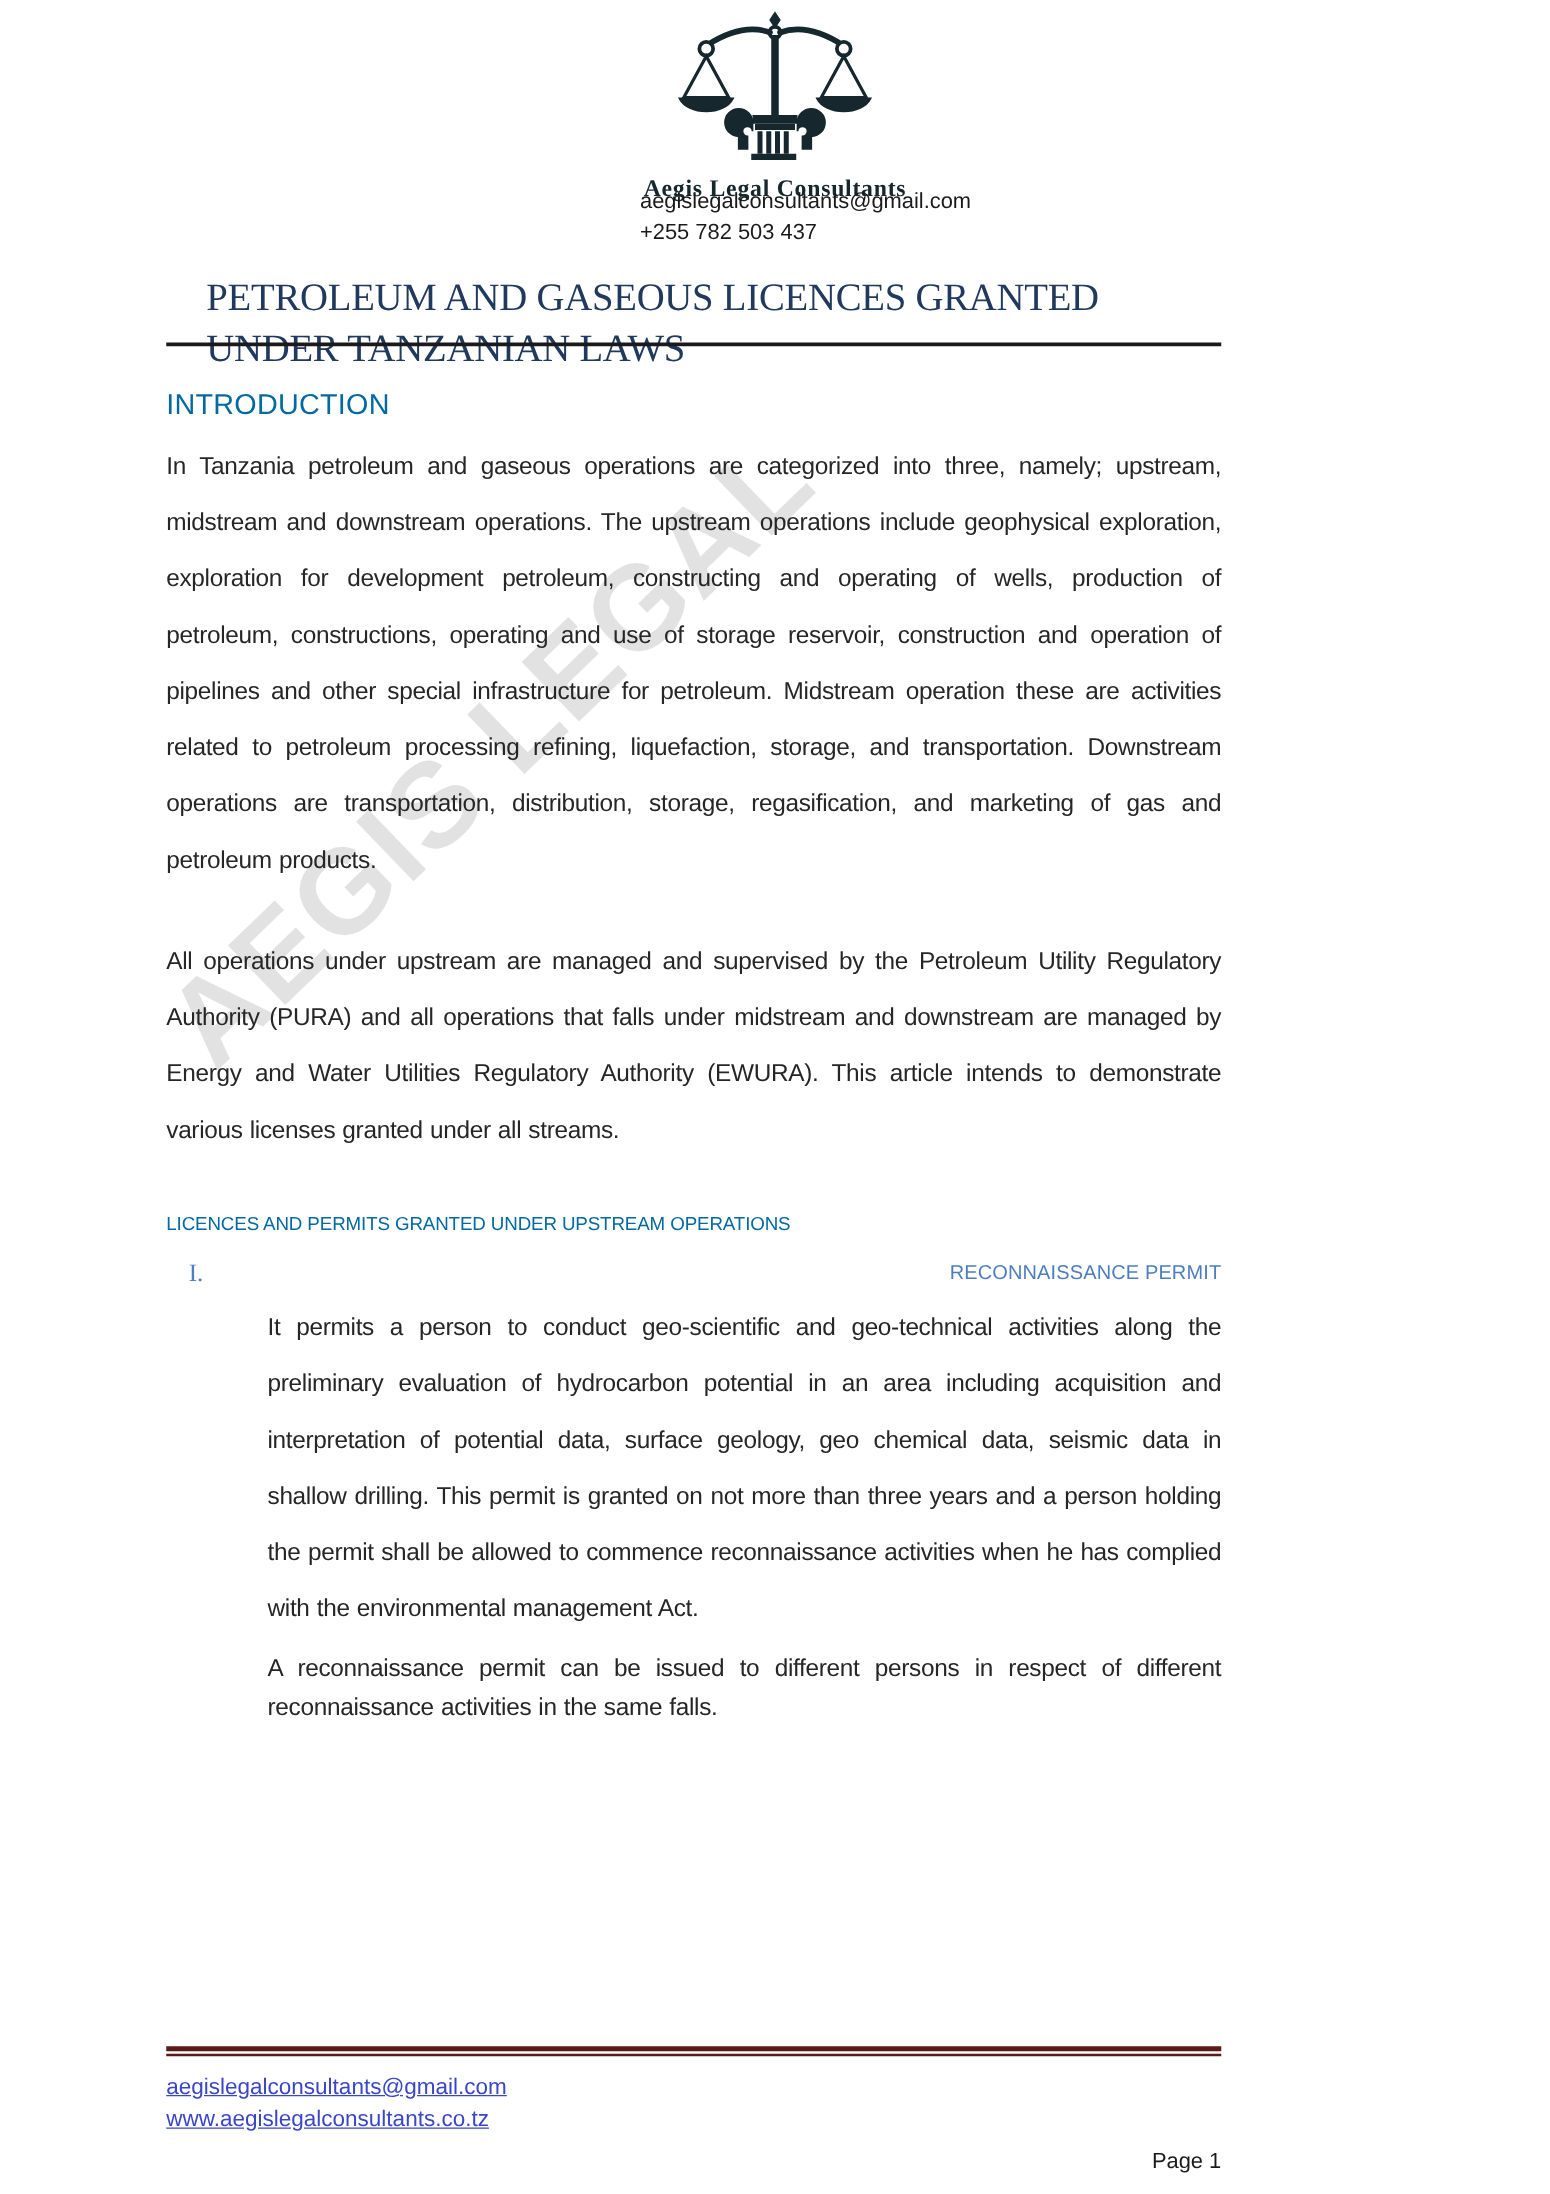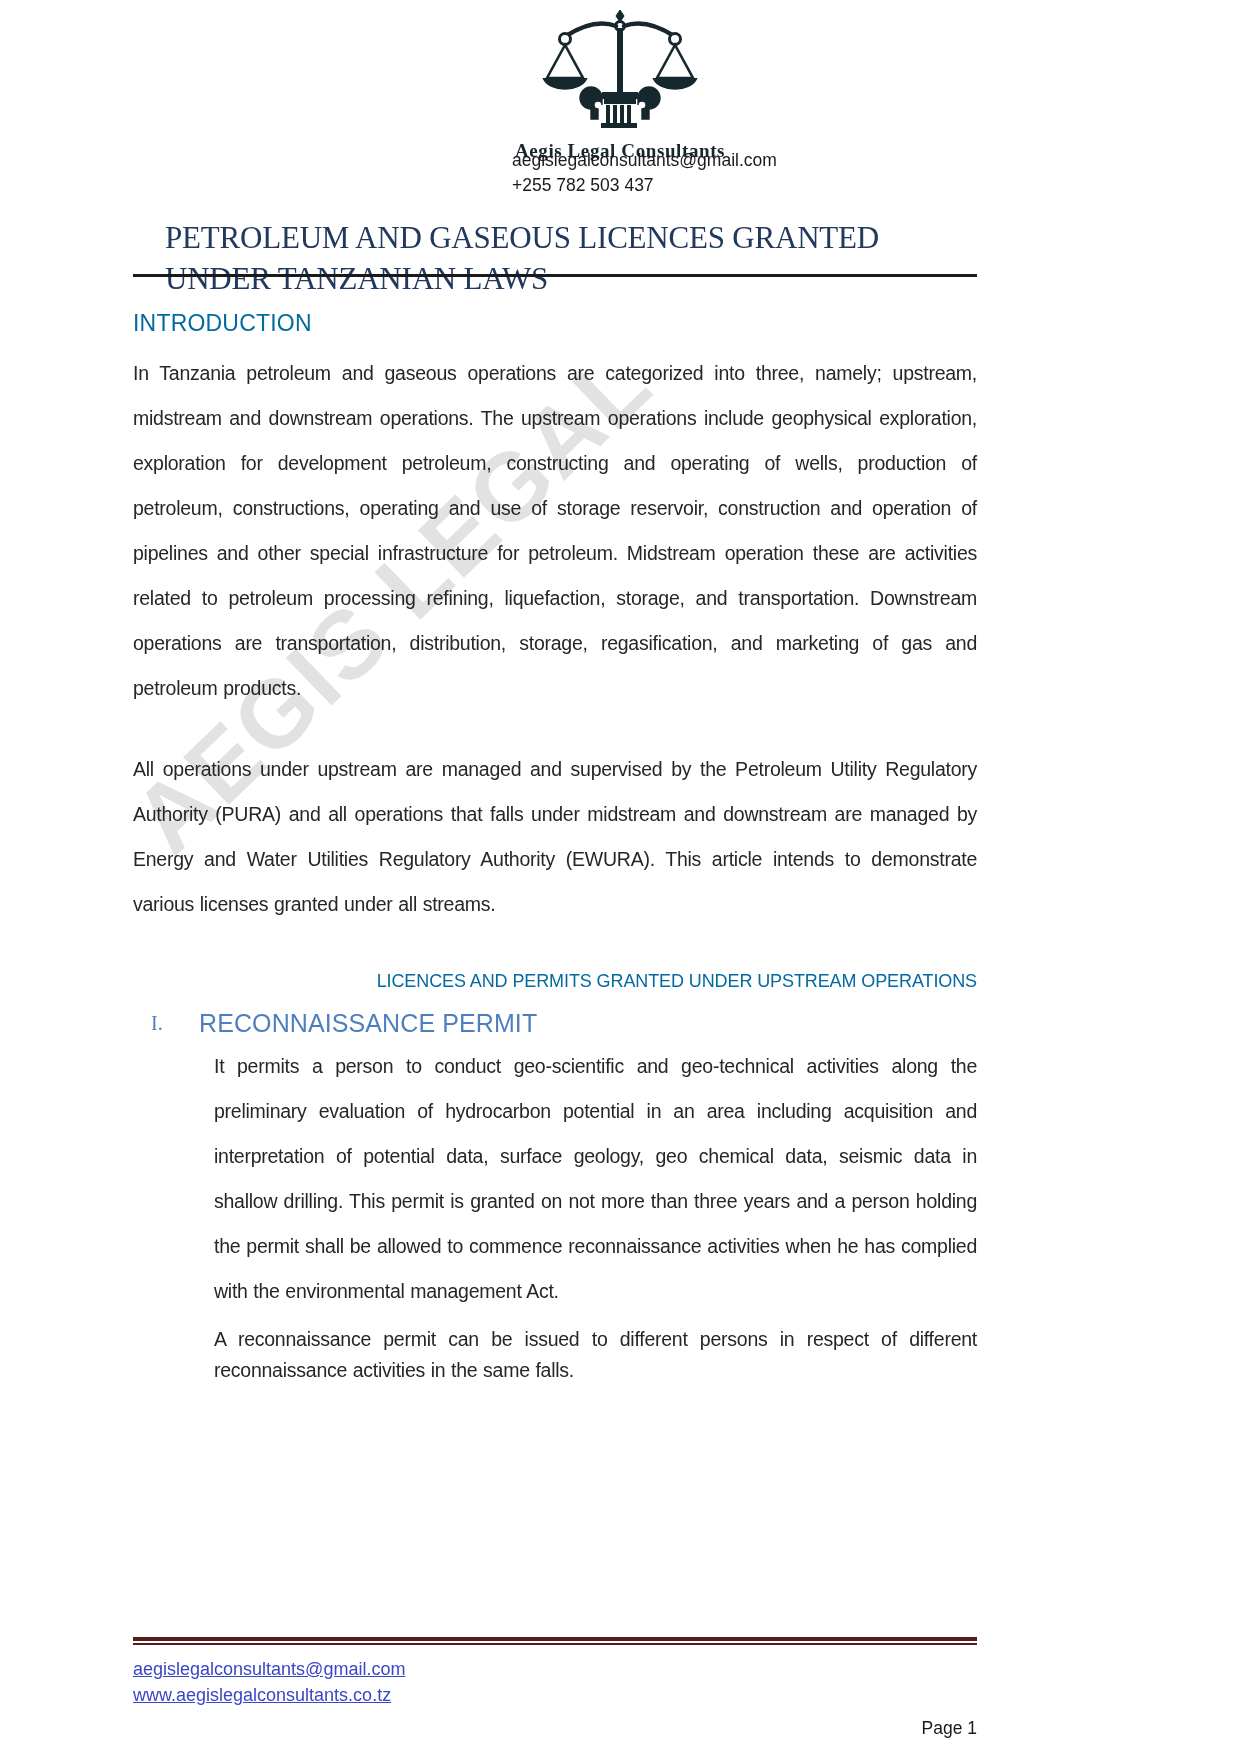--- a/index.html
+++ b/index.html
@@ -118,23 +118,22 @@
 
   h2.section-heading {
     margin: 0 0 14px 0;
     font-family: "Liberation Sans", sans-serif;
     font-size: 23px;
     font-weight: 400;
     color: #0369a1;
     letter-spacing: 0.2px;
   }
   h2.section-heading.tight {
-    font-size: 18px;
+    font-size: 15px;
     letter-spacing: -0.1px;
-    text-align: right;
   }
 
   p.body {
     margin: 0 0 14px 0;
     font-family: "Liberation Sans", sans-serif;
     font-size: 19.5px;
     line-height: 45px;
     color: #262626;
     text-align: justify;
     letter-spacing: -0.25px;
@@ -155,24 +154,25 @@
     padding-left: 18px;
     box-sizing: border-box;
     font-family: "Liberation Serif", serif;
     font-size: 20px;
     color: #4d7ebf;
     line-height: 34px;
   }
   .list-body { flex: 1 1 auto; }
   .list-title {
     font-family: "Liberation Sans", sans-serif;
-    font-size: 25px;
+    font-size: 16px;
     color: #4d7ebf;
     line-height: 34px;
     letter-spacing: 0.1px;
+    text-align: right;
   }
   .list-body p.body {
     margin: 4px 0 0 15px;
   }
   .list-body p.body.compact {
     line-height: 31px;
     margin-top: 10px;
   }
 
   

